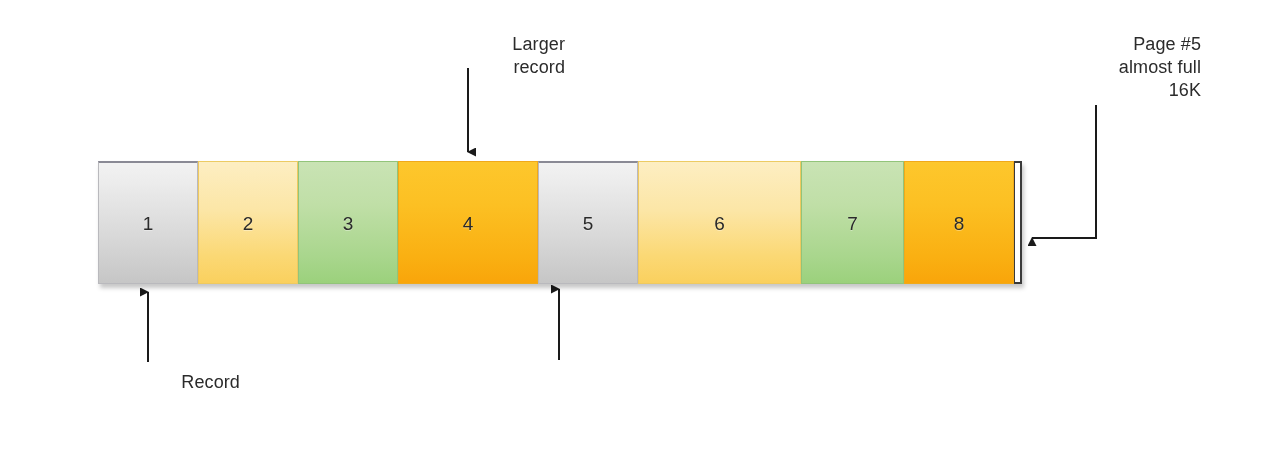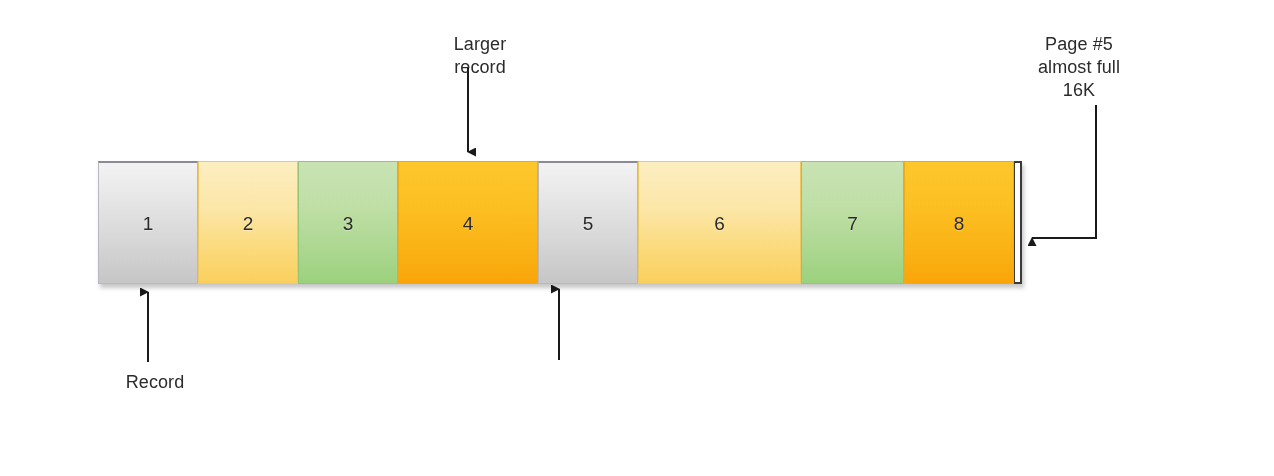--- a/index.html
+++ b/index.html
@@ -21,27 +21,27 @@
     left: 0; top: 0;
     width: 1274px;
     height: 476px;
   }
 
   
   .anno {
     position: absolute;
     font-size: 18px;
     line-height: 23px;
-    text-align: center;
+    text-align: right;
     white-space: pre;
     color: #2b2b2b;
     letter-spacing: 0.1px;
   }
   #anno-larger-record { left: 395px; top: 33px; width: 170px; }
-  #anno-page-full     { left: 994px; top: 33px; width: 170px; }
+  #anno-page-full     { left: 1031px; top: 33px; width: 170px; }
   #anno-record        { left: 70px;  top: 371px; width: 170px; }
   #anno-threshold     { left: 485px; top: 368px; width: 170px; }
 
   
   .connector { position: absolute; }
 
   
   #page-bar {
     position: absolute;
     left: 98px;

